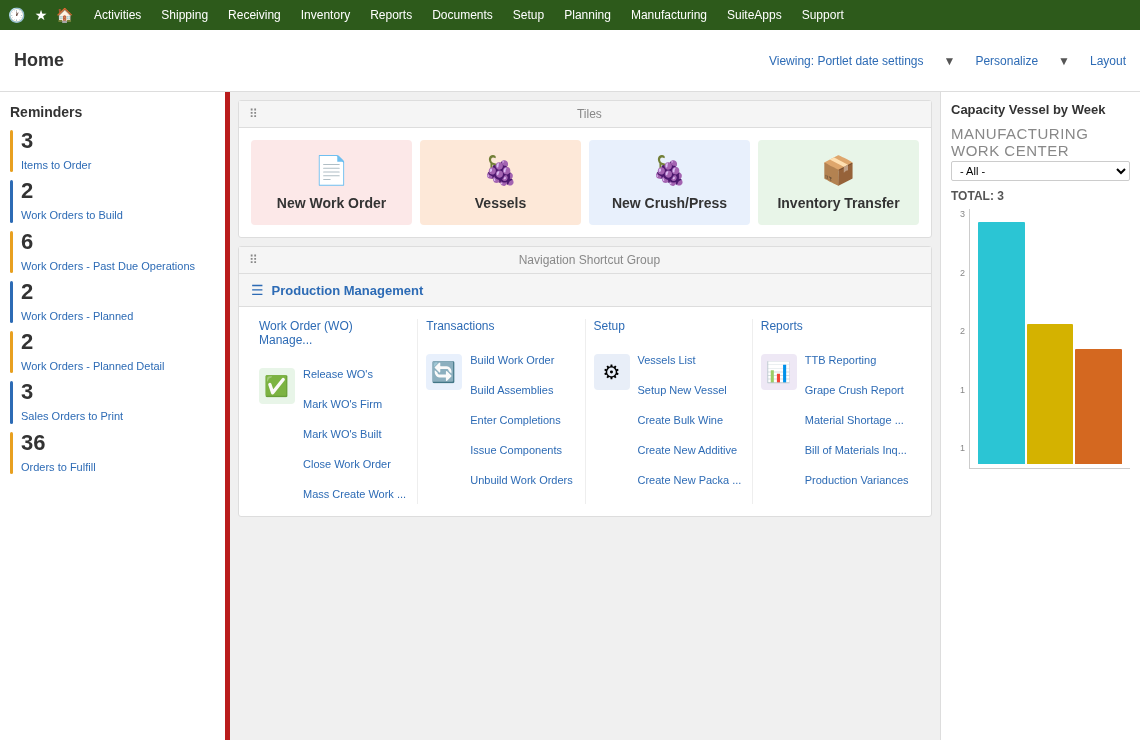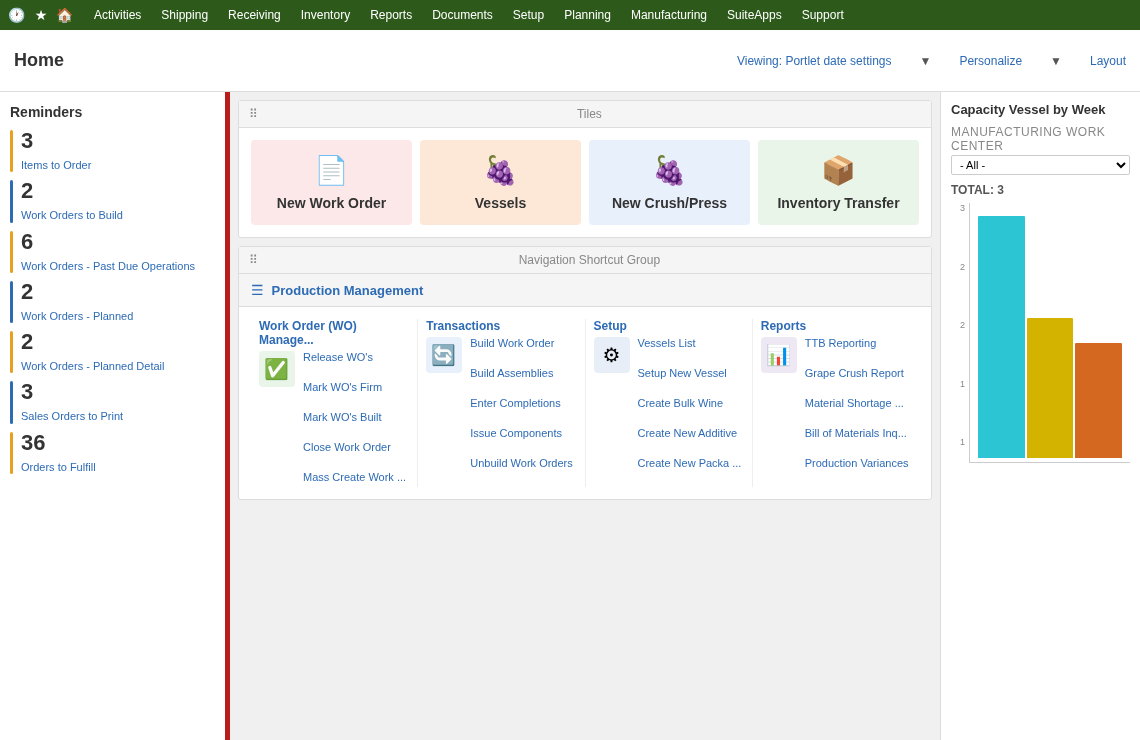--- a/index.html
+++ b/index.html
@@ -50,21 +50,21 @@
       border-bottom: 1px solid #ddd;
     }
     .page-title-text {
       font-size: 18px;
       font-weight: bold;
       color: #333;
     }
     .sub-header-right {
       display: flex;
       align-items: center;
-      gap: 28px;
+      gap: 20px;
       font-size: 12px;
       color: #555;
     }
     .sub-header-right a { color: #2d6bb5; text-decoration: none; font-size: 12px; }
 
     
     .main-layout {
       display: flex;
       height: calc(740px - 30px - 36px);
       overflow: hidden;
@@ -198,23 +198,23 @@
       padding: 12px;
     }
     .shortcut-col {
       flex: 1;
       padding: 0 8px;
       border-right: 1px solid #eee;
     }
     .shortcut-col:last-child { border-right: none; }
     .shortcut-col-title {
       font-size: 12px;
-      font-weight: bold;
+      font-weight: normal;
       color: #2d6bb5;
-      margin-bottom: 4px;
+      margin-bottom: 21px;
     }
     .shortcut-col-icon-row {
       display: flex;
       align-items: flex-start;
       gap: 8px;
       margin-bottom: 4px;
     }
     .shortcut-icon-box {
       width: 36px; height: 36px;
       border-radius: 4px;
@@ -247,21 +247,21 @@
       flex-shrink: 0;
       overflow-y: auto;
     }
     .right-panel-title {
       font-size: 13px;
       font-weight: bold;
       color: #333;
       margin-bottom: 8px;
     }
     .chart-label-sm {
-      font-size: 12px;
+      font-size: 15px;
       color: #888;
       text-transform: uppercase;
       letter-spacing: 0.5px;
       margin-bottom: 2px;
     }
     .chart-select {
       width: 100%;
       font-size: 11px;
       padding: 2px 4px;
       border: 1px solid #ccc;

